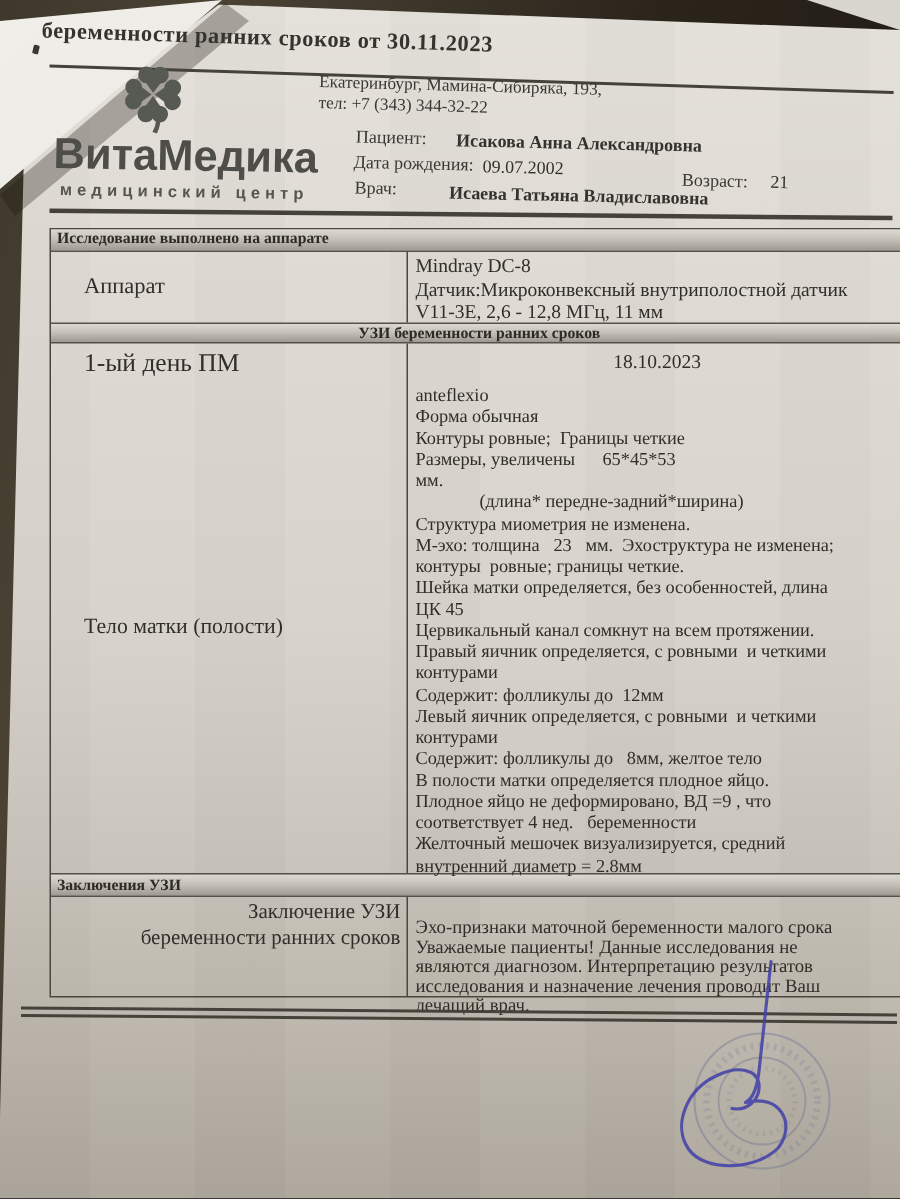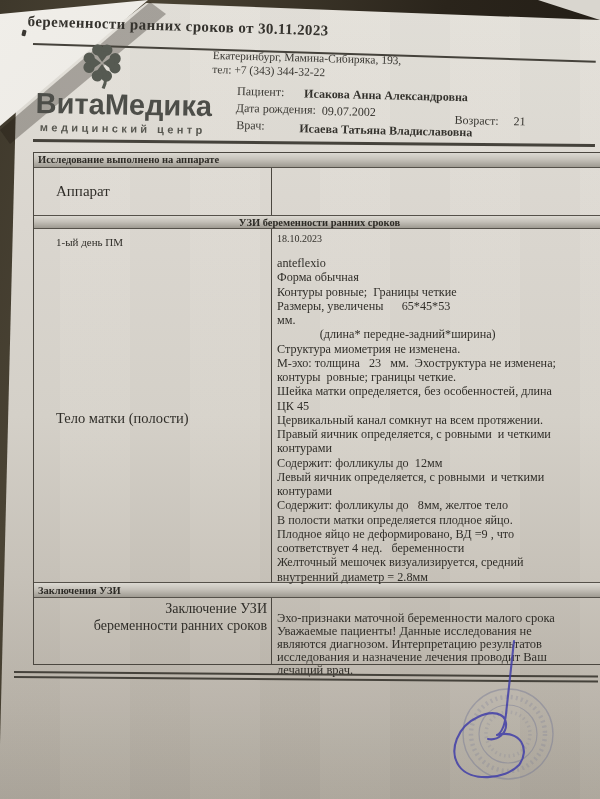--- a/index.html
+++ b/index.html
@@ -51,21 +51,21 @@
       font-weight:bold;font-size:10.5px;color:#2d2b26;padding-left:4px;}
   .sec1{height:15px;line-height:14px;} .sec2{height:14px;line-height:13px;border-top:1.2px solid #55514a;text-align:center;}
   .sec3{height:16px;line-height:15px;border-top:1.2px solid #55514a;}
   .row{display:flex;box-sizing:border-box;}
   .row+.row{border-top:0;}
   .cl{width:238px;box-sizing:border-box;border-right:1.5px solid #4b4740;
       display:flex;align-items:center;padding-left:22px;color:#302e29;text-align:right;}
   .cr{flex:1;box-sizing:border-box;padding:1px 2px 0 5px;color:#302e29;}
   .pre{white-space:pre-wrap;}
   .r1{height:47px;} .r1 .cl{font-size:15px;} .r1 .cr{font-size:13px;line-height:15.6px;}
-  .r2{height:25px;border-top:0;} .r2 .cl{font-size:11px;} .r2 .cr{font-size:10px;padding-top:4px;}
+  .r2{height:25px;border-top:0;} .r2 .cl{font-size:17px;} .r2 .cr{font-size:13px;padding-top:4px;text-align:center;}
   .r3{height:328px;border-top:1.2px solid #4b4740;} .r3 .cl{font-size:14.5px;}
   .r3 .cr{font-size:12.2px;line-height:14.25px;padding-top:2px;}
   .r4{height:66px;} .r4 .cl{display:block;padding:2px 4px 0 6px;font-size:14px;line-height:17px;text-indent:40px;}
   .r4 .cr{font-size:12.5px;line-height:13.1px;padding-top:14px;}
   .dbl1{left:14px;top:671px;width:584px;height:1.8px;transform:rotate(.45deg);transform-origin:left center;}
   .dbl2{left:14px;top:676px;width:584px;height:1.8px;transform:rotate(.45deg);transform-origin:left center;}
   svg{display:block;}
 </style>
 </head>
 <body>
@@ -128,20 +128,23 @@
     <span class="pv val-age">21</span>
     <span class="pl lbl-doctor">Врач:</span>
     <span class="pv val-doctor">Исаева Татьяна Владиславовна</span>
   </div>
   <div class="abs rule rule-mid"></div>
 
   <div class="abs tbl">
     <div class="sec sec1">Исследование выполнено на аппарате</div>
     <div class="row r1">
       <div class="cl">Аппарат</div>
+      <div class="cr pre">Mindray DC-8
+Датчик:Микроконвексный внутриполостной датчик
+V11-3E, 2,6 - 12,8 МГц, 11 мм</div>
     </div>
     <div class="sec sec2">УЗИ беременности ранних сроков</div>
     <div class="row r2">
       <div class="cl">1-ый день ПМ</div>
       <div class="cr">18.10.2023</div>
     </div>
     <div class="row r3">
       <div class="cl">Тело матки (полости)</div>
       <div class="cr pre">anteflexio
 Форма обычная

